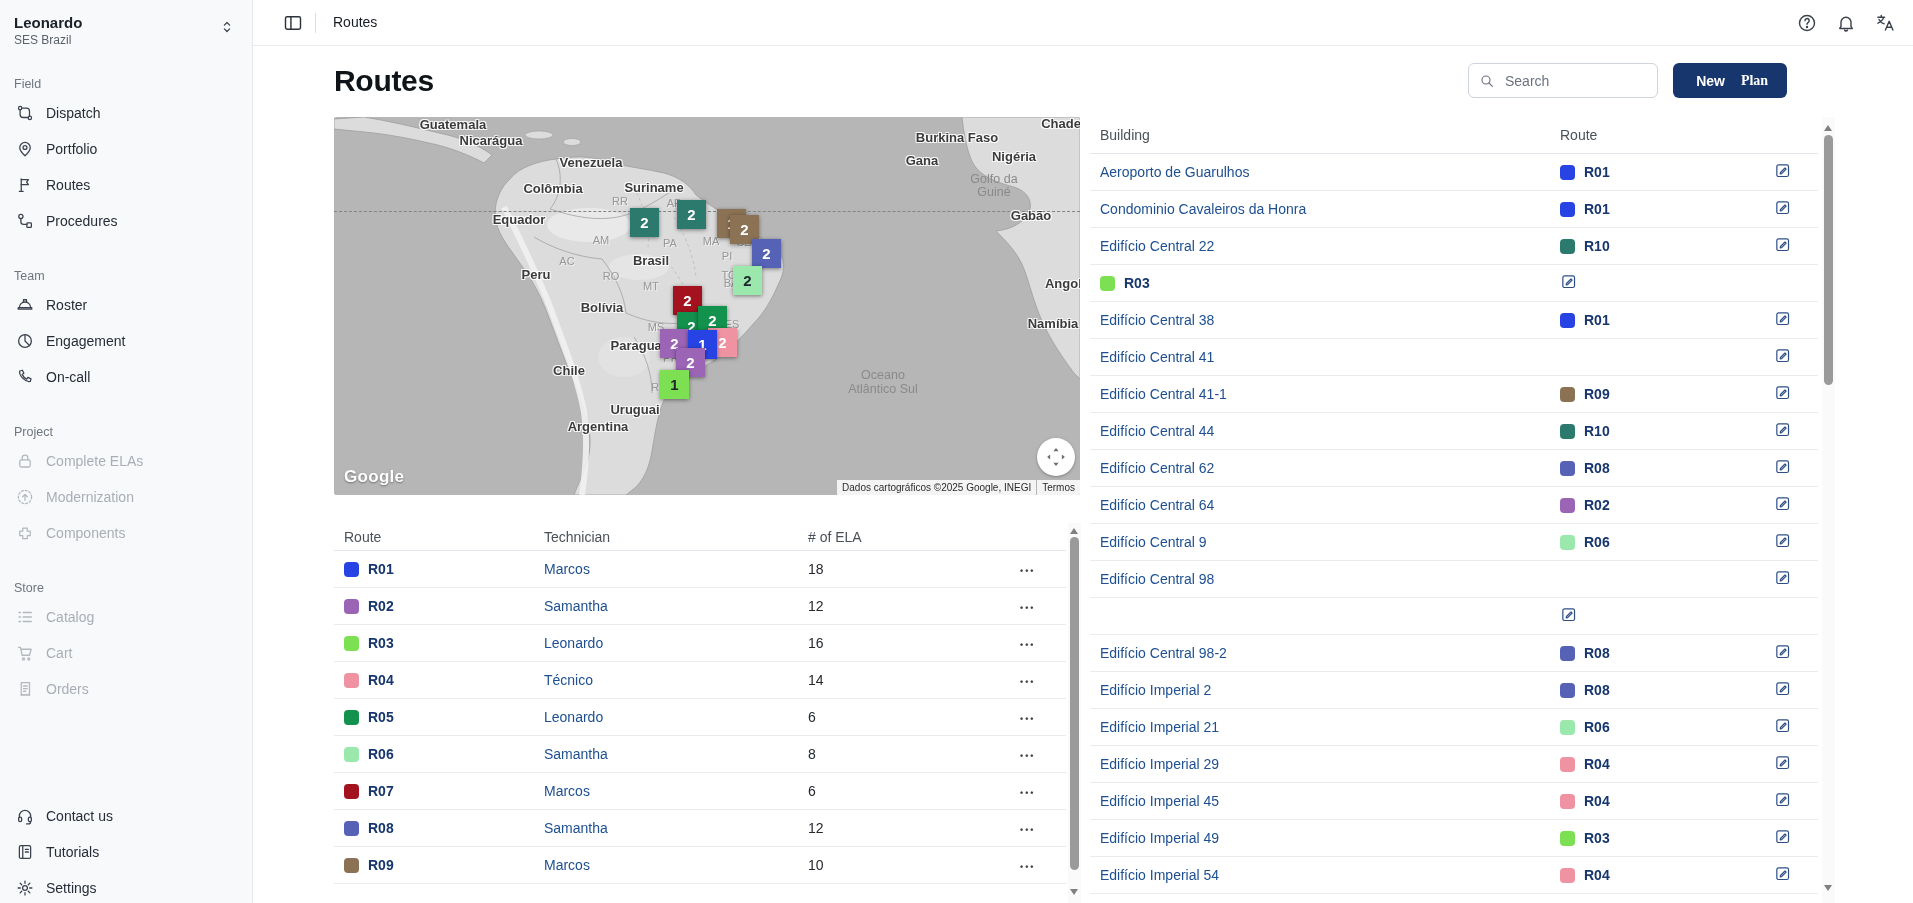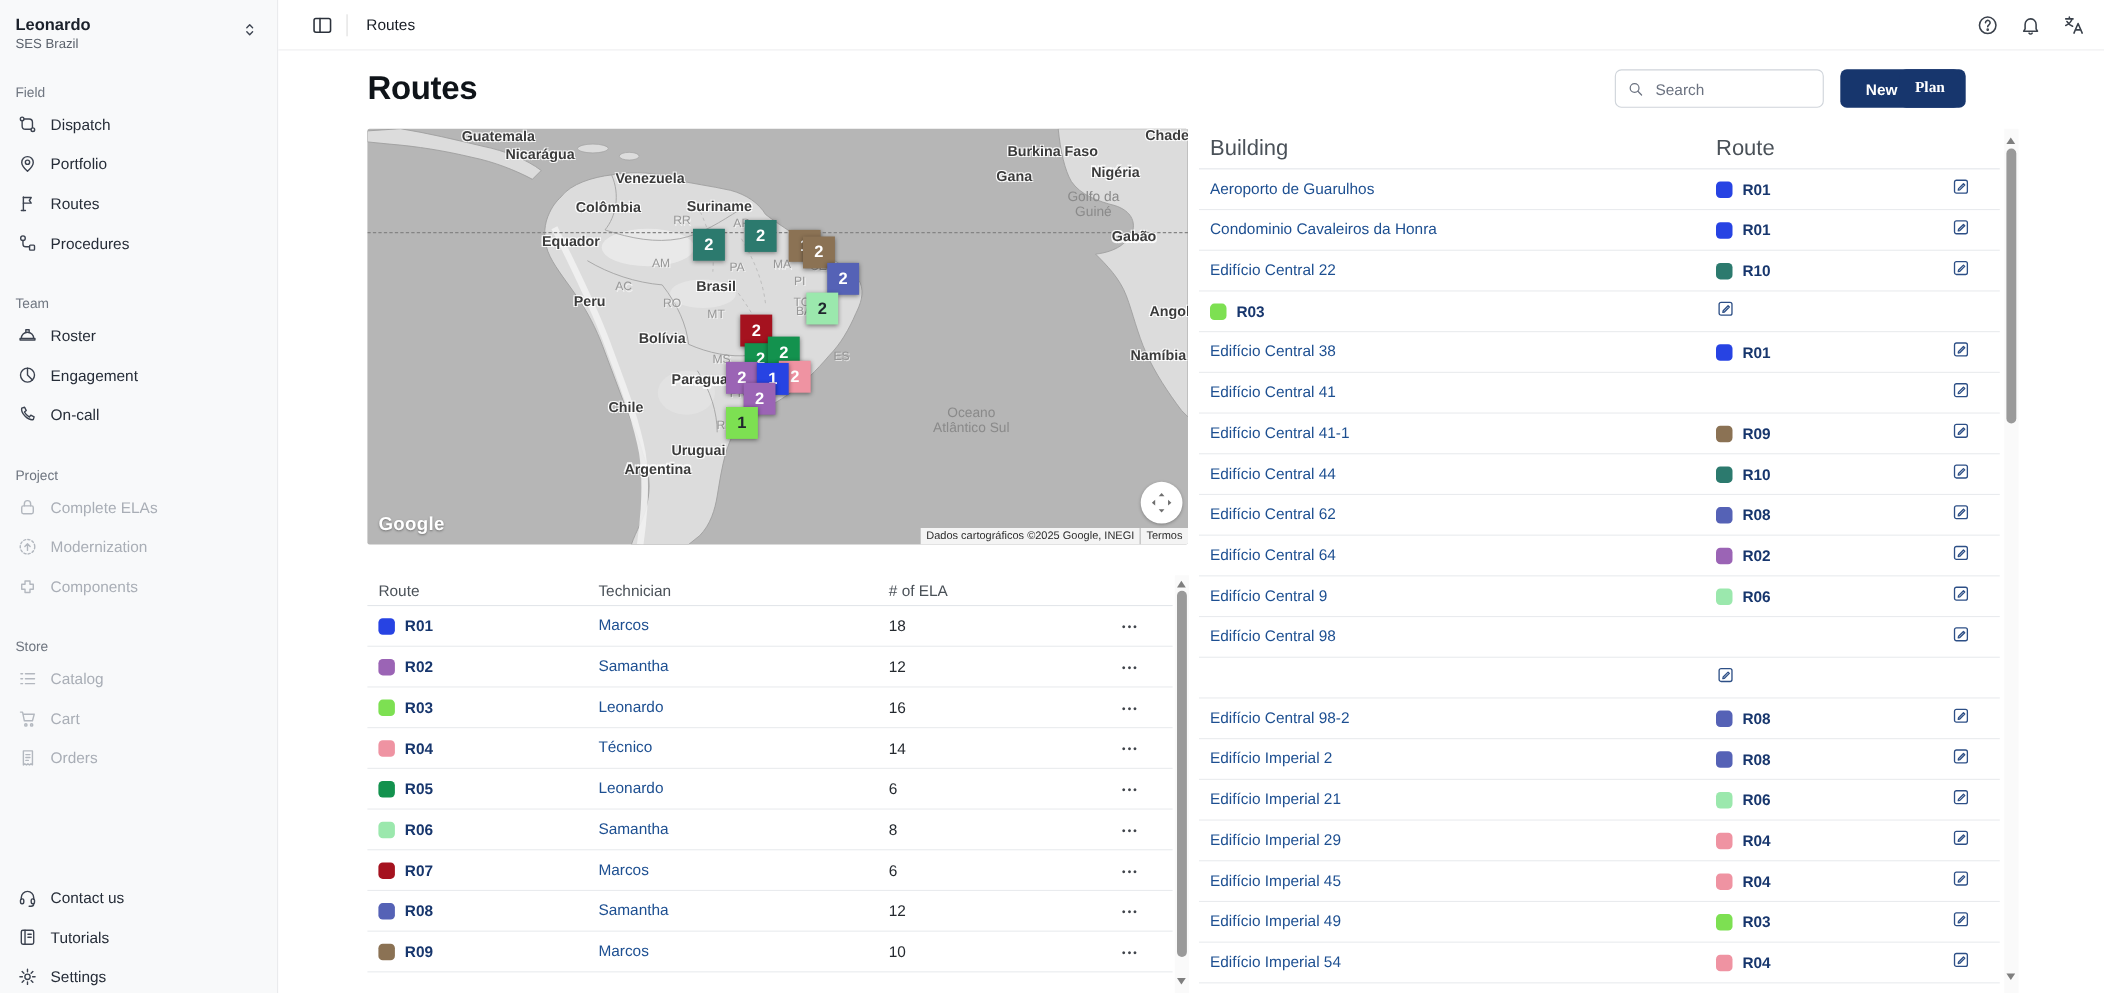--- a/index.html
+++ b/index.html
@@ -62,21 +62,21 @@
   .routes-panel{position:absolute;left:81px;top:477px;width:732px;}
   .routes-panel .thead{grid-template-columns:200px 264px 1fr 46px;height:28px;border-bottom:1px solid #e3e6ea;color:#4a5158;font-size:14px;padding-left:10px;}
   .routes-panel .trow{grid-template-columns:200px 264px 1fr 46px;height:37px;border-bottom:1px solid #e9ebee;padding-left:10px;}
   .swatch{display:inline-block;width:15px;height:15px;border-radius:4px;vertical-align:middle;}
   .route-cell{display:flex;align-items:center;gap:9px;}
   .route-code{font-size:14px;font-weight:700;color:var(--navy);cursor:pointer;}
   .link{font-size:14px;color:var(--link);cursor:pointer;}
   .ela{font-size:14px;color:#24292f;}
   .ellipsis{color:#3f434a;font-size:9px;letter-spacing:2px;cursor:pointer;font-weight:700;}
   .buildings-panel{position:absolute;left:837px;top:71px;width:728px;}
-  .buildings-panel .thead{grid-template-columns:460px 1fr 44px;height:37px;border-bottom:1px solid #e3e6ea;color:#4a5158;font-size:20px;padding-left:10px;}
+  .buildings-panel .thead{grid-template-columns:460px 1fr 44px;height:37px;border-bottom:1px solid #e3e6ea;color:#4a5158;font-size:14px;padding-left:10px;}
   .buildings-panel .trow{grid-template-columns:460px 1fr 44px;height:37px;border-bottom:1px solid #e9ebee;padding-left:10px;}
   .edit-btn{width:17px;height:17px;color:#2d4f86;cursor:pointer;}
   .edit-btn svg{width:17px;height:17px;}
 
   
   .vscroll{position:absolute;width:13px;background:#fafafa;}
   .v-thumb{position:absolute;left:2px;width:9px;background:#9a9a9a;border-radius:5px;}
   .tri{position:absolute;left:2px;width:0;height:0;border-left:4.5px solid transparent;border-right:4.5px solid transparent;}
   .tri.up{border-bottom:6px solid #7f7f7f;}
   .tri.down{border-top:6px solid #7f7f7f;}
@@ -364,21 +364,21 @@
           <span class="mlabel state" style="left: 336px; top: 126px;">PA</span>
           <span class="mlabel state" style="left: 377px; top: 124px;">MA</span>
           <span class="mlabel state" style="left: 410px; top: 125px;">CE</span>
           <span class="mlabel state" style="left: 393px; top: 139px;">PI</span>
           <span class="mlabel state" style="left: 233px; top: 144px;">AC</span>
           <span class="mlabel state" style="left: 277px; top: 159px;">RO</span>
           <span class="mlabel state" style="left: 360px; top: 158px; margin-left: 35px;">TO</span>
           <span class="mlabel state" style="left: 317px; top: 169px;">MT</span>
           <span class="mlabel state" style="left: 397px; top: 166px;">BA</span>
           <span class="mlabel state" style="left: 322px; top: 210px;">MS</span>
-          <span class="mlabel state" style="left: 431px; top: 207px;">ES</span>
+          <span class="mlabel state" style="left: 398px; top: 207px;">ES</span>
           <span class="mlabel state" style="left: 337px; top: 241px;">PR</span>
           <span class="mlabel state" style="left: 325px; top: 270px;">RS</span>
           <span class="mlabel ocean" style="left: 660px; top: 62px;">Golfo da</span>
           <span class="mlabel ocean" style="left: 660px; top: 75px;">Guiné</span>
           <span class="mlabel ocean" style="left: 549px; top: 258px;">Oceano</span>
           <span class="mlabel ocean" style="left: 549px; top: 272px;">Atlântico Sul</span>
         </div>
       <div>
           <div class="marker" style="left: 296px; top: 91px; background: rgb(44, 122, 110);">2</div>
           <div class="marker" style="left: 343px; top: 83px; background: rgb(44, 122, 110);">2</div>

